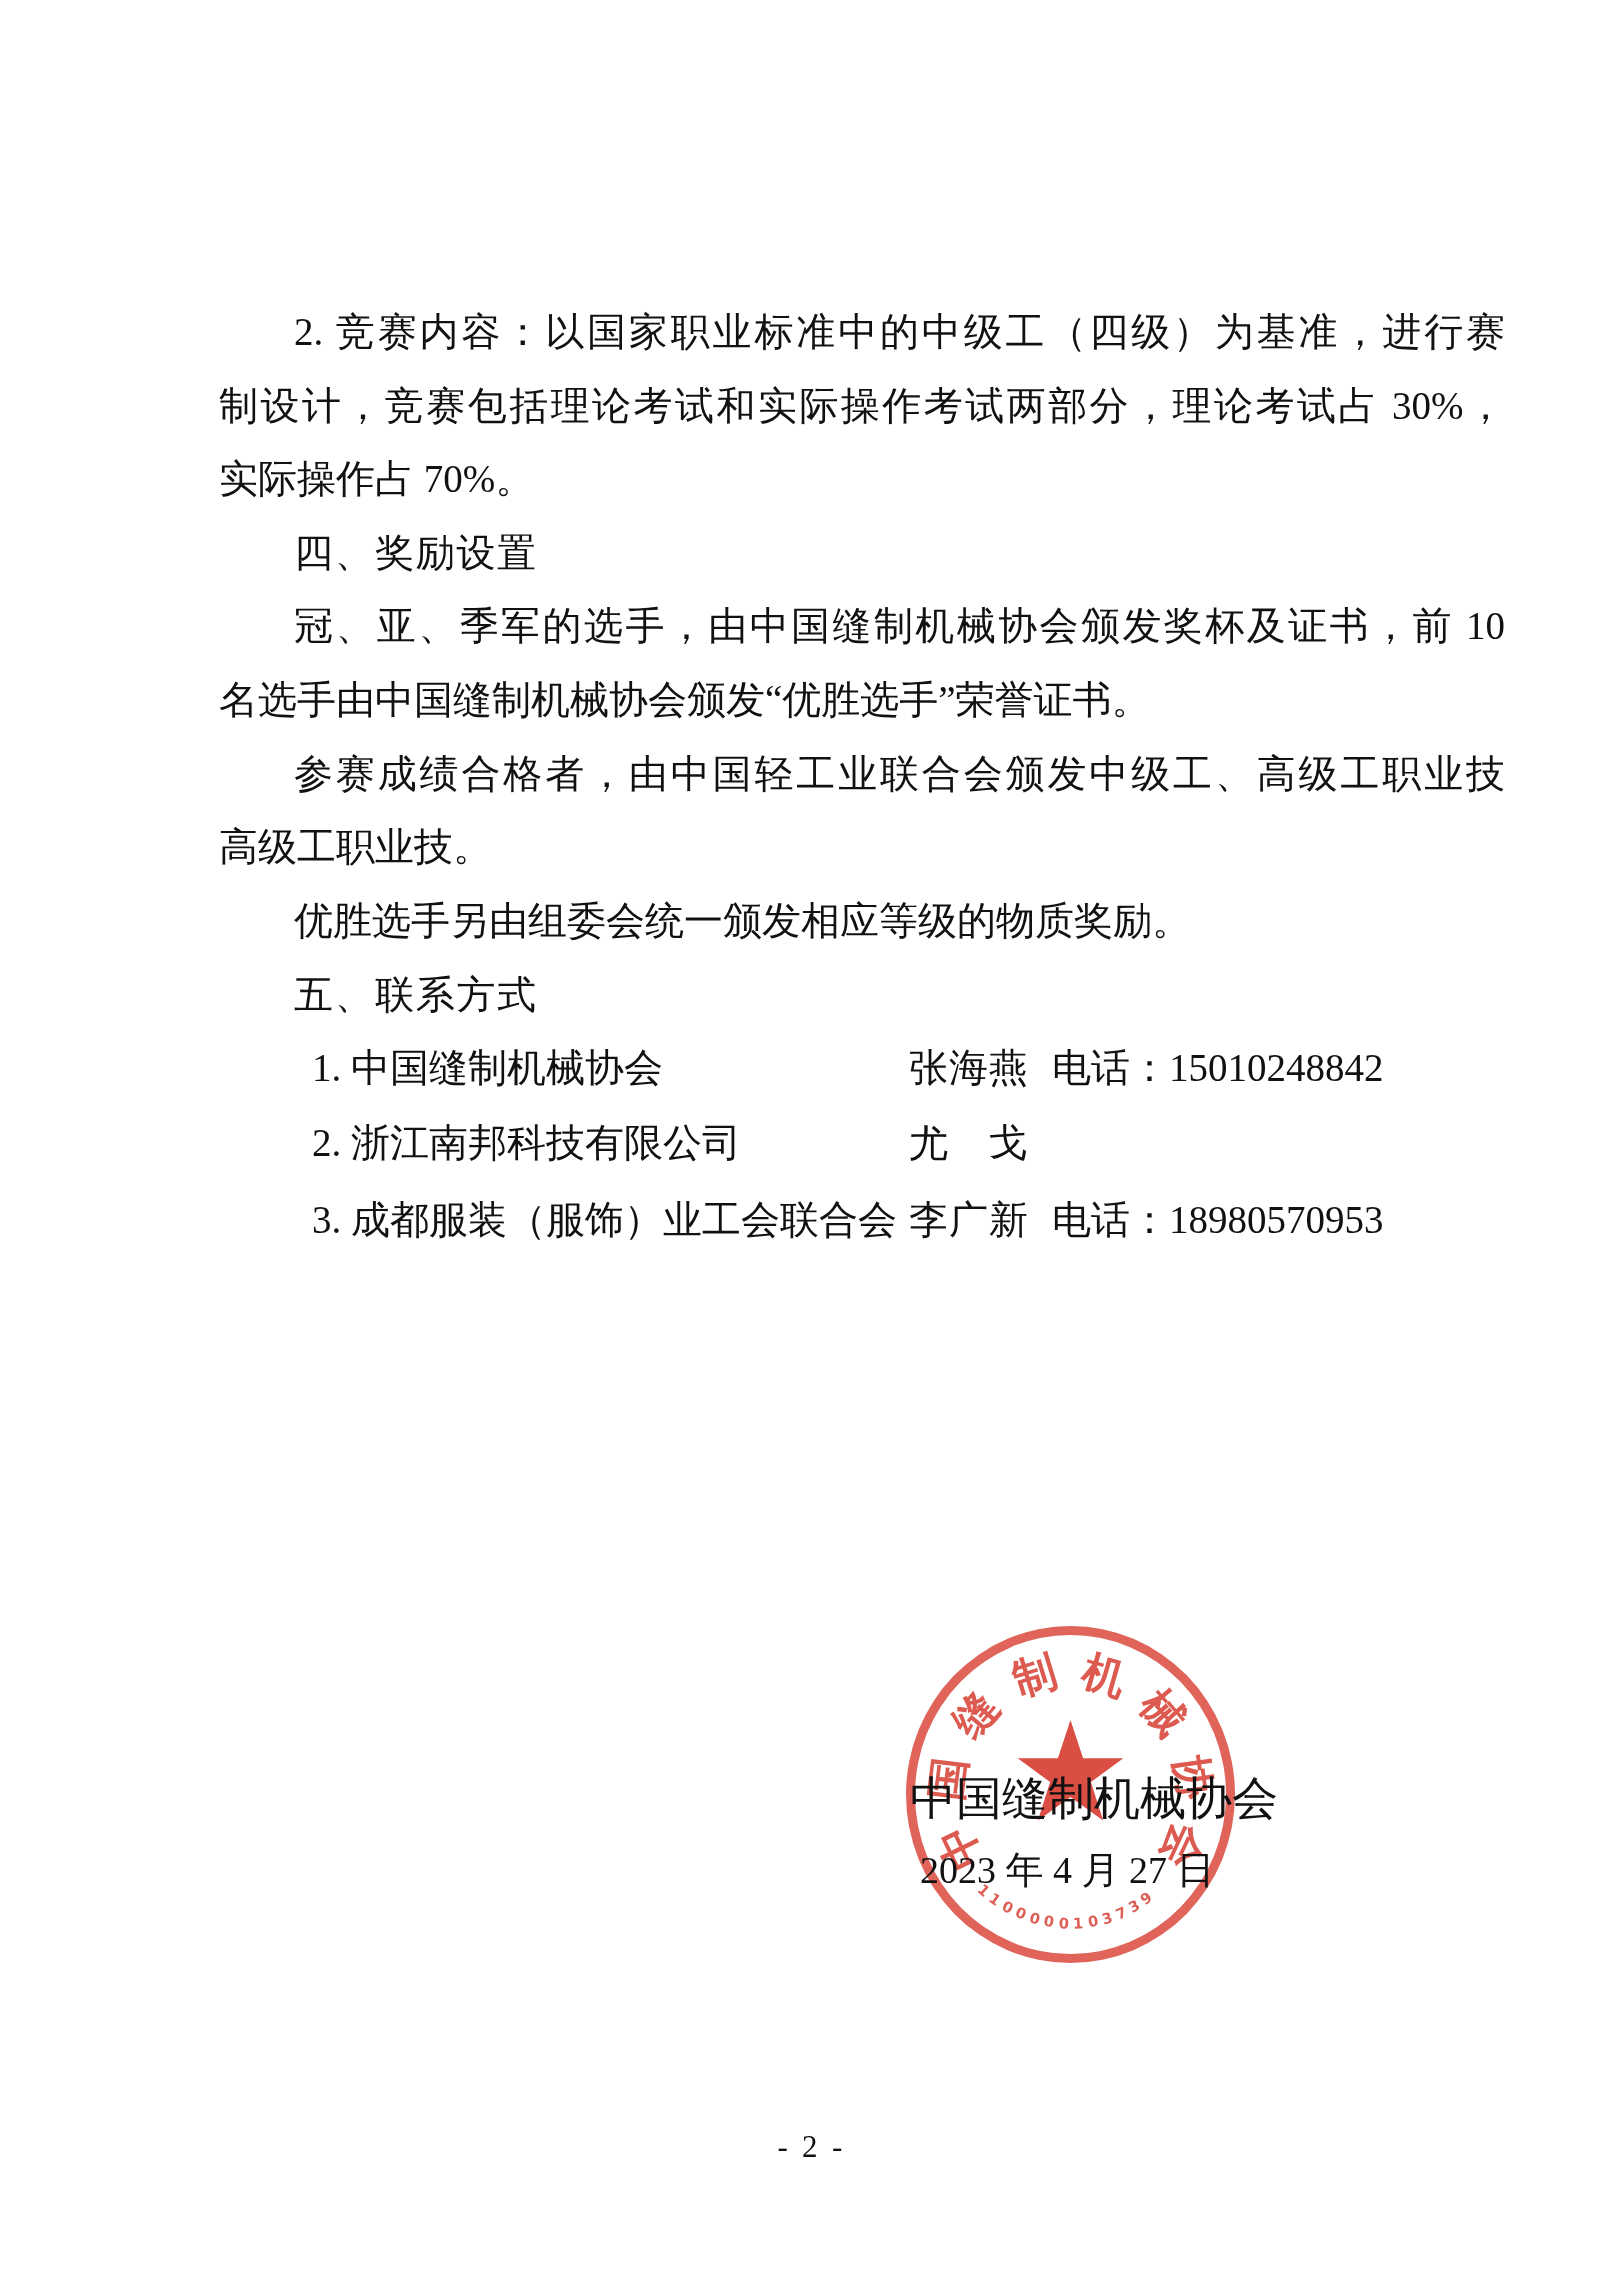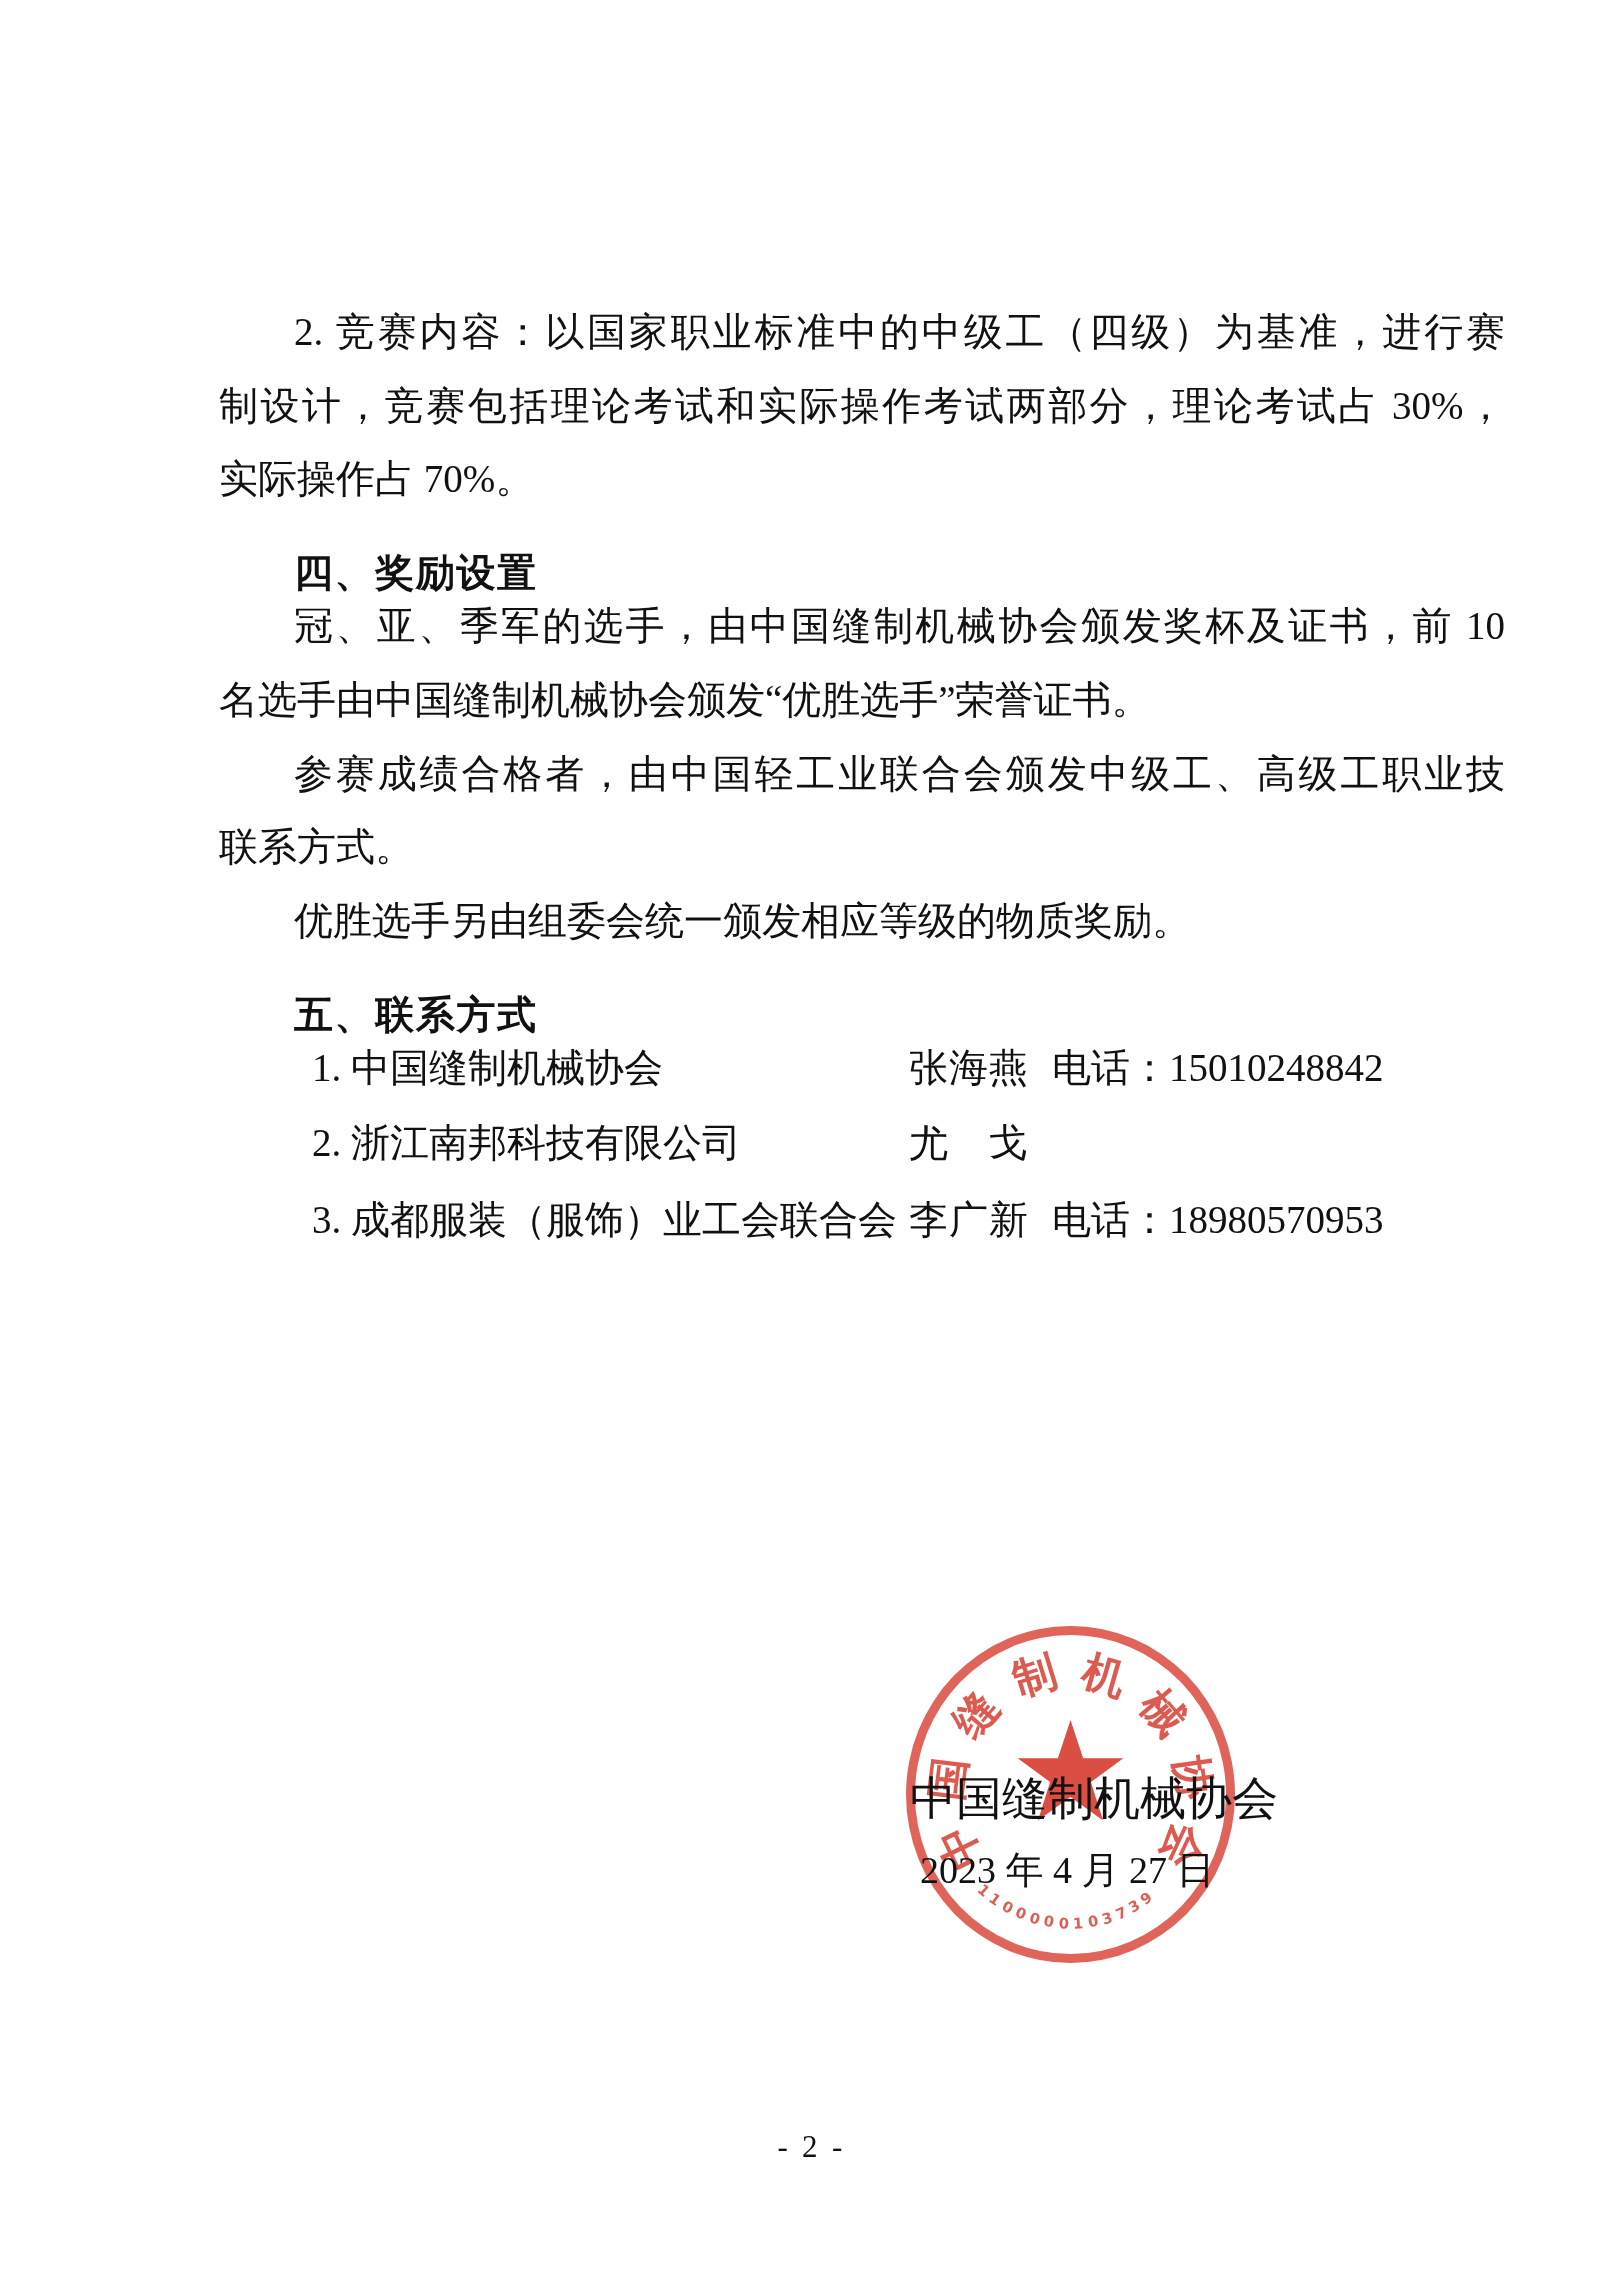--- a/index.html
+++ b/index.html
@@ -21,23 +21,22 @@
     white-space:nowrap;
   }
   .justify-full{
     white-space:normal;
     text-align:justify;
     text-align-last:justify;
   }
   .indent{ text-indent:75px; }
   .heading{
     font-family:"Liberation Sans","DejaVu Sans",sans-serif;
-    font-weight:bold;
+    font-weight:normal;
     letter-spacing:1.6px;
-    margin-top:20px;
   }
   .contact-row{position:absolute;left:219px;width:1286px;height:51px;line-height:51px;font-size:39px;}
   .contact-org{position:absolute;left:93px;top:0;white-space:nowrap;}
   .contact-name{
     position:absolute;left:690px;top:0;width:119px;
     text-align:justify;text-align-last:justify;
   }
   .contact-phone{position:absolute;left:833px;top:0;white-space:nowrap;}
 
   
@@ -83,21 +82,21 @@
 
 <div class="page">
 
   <div class="line justify-full indent" style="top:306px">2. 竞赛内容：以国家职业标准中的中级工（四级）为基准，进行赛</div>
   <div class="line justify-full" style="top:380px">制设计，竞赛包括理论考试和实际操作考试两部分，理论考试占 30%，</div>
   <div class="line" style="top:453px">实际操作占 70%。</div>
   <div class="line heading indent" style="top:527px">四、奖励设置</div>
   <div class="line justify-full indent" style="top:600px">冠、亚、季军的选手，由中国缝制机械协会颁发奖杯及证书，前 10</div>
   <div class="line" style="top:674px">名选手由中国缝制机械协会颁发“优胜选手”荣誉证书。</div>
   <div class="line justify-full indent" style="top:748px">参赛成绩合格者，由中国轻工业联合会颁发中级工、高级工职业技</div>
-  <div class="line" style="top:821px">联系方式。</div>
+  <div class="line" style="top:821px">高级工职业技。</div>
   <div class="line indent" style="top:895px">优胜选手另由组委会统一颁发相应等级的物质奖励。</div>
   <div class="line heading indent" style="top:969px">五、联系方式</div>
 
   <div class="contact-row" style="top:1042px">
     <span class="contact-org">1. 中国缝制机械协会</span>
     <span class="contact-name">张海燕</span>
     <span class="contact-phone">电话：15010248842</span>
   </div>
   <div class="contact-row" style="top:1117px">
     <span class="contact-org">2. 浙江南邦科技有限公司</span>

